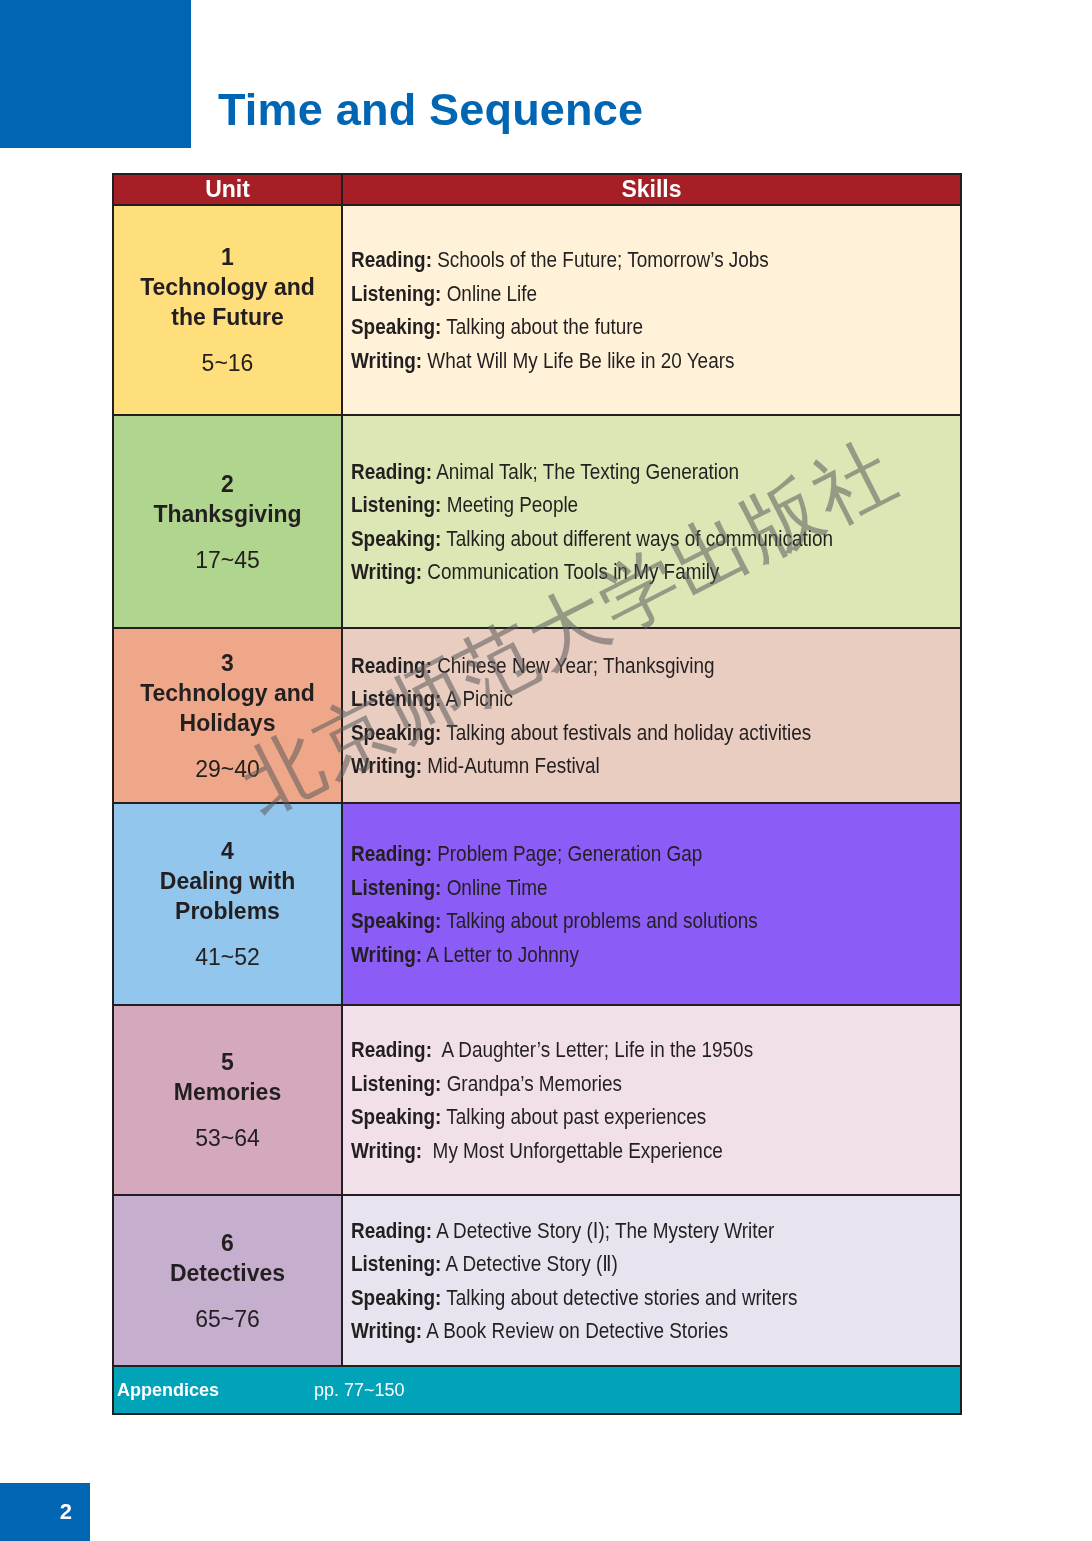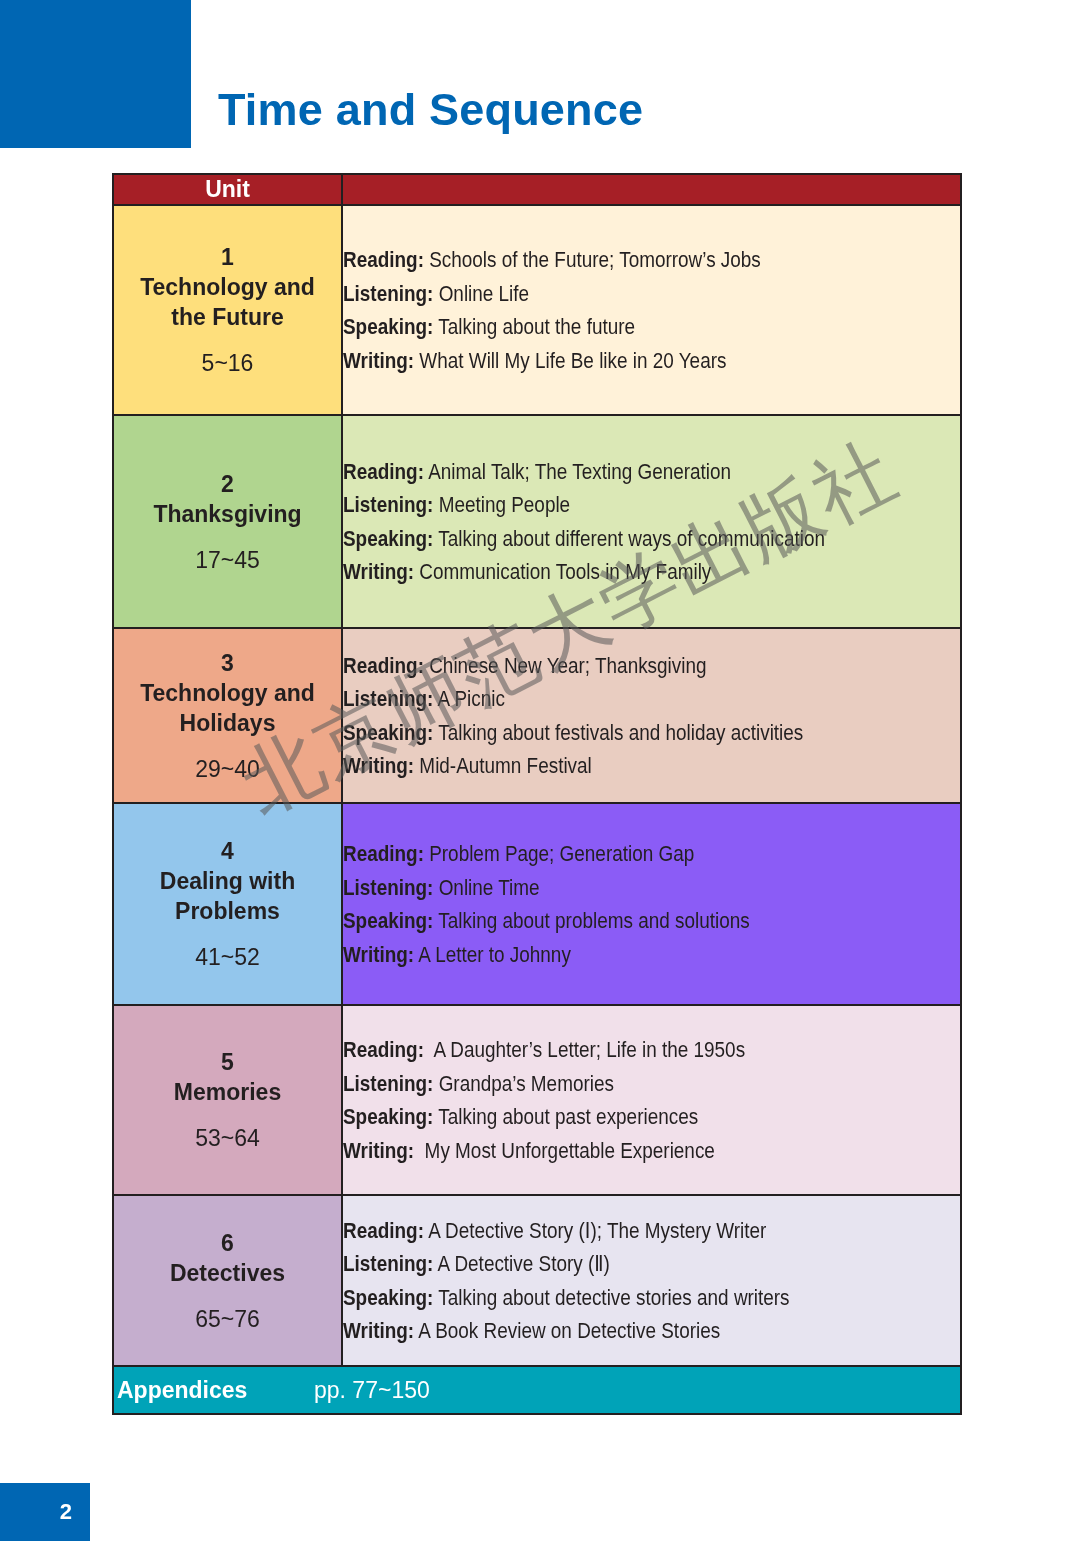--- a/index.html
+++ b/index.html
@@ -37,30 +37,30 @@
     .unit-cell {
       width: 229px; border-right: 2px solid #231f20; box-sizing: border-box;
       display: flex; flex-direction: column; align-items: center; justify-content: center;
       text-align: center; color: #231f20;
     }
     .unit-num { font-size: 23px; font-weight: bold; line-height: 30px; }
     .unit-name { font-size: 23px; font-weight: bold; line-height: 30px; }
     .unit-pages { font-size: 23px; line-height: 30px; margin-top: 16px; }
     .skills-cell {
       flex: 1; display: flex; flex-direction: column; justify-content: center;
-      padding-left: 0; color: #231f20;
+      padding-left: 8px; color: #231f20;
     }
     .skill-line {
       font-size: 22px; line-height: 33.5px; white-space: nowrap;
       transform: scaleX(0.86); transform-origin: left center;
     }
     .skill-label { font-weight: bold; }
     .appendix-row {
       display: flex; align-items: center; height: 46px; background: #00a3b8;
-      color: #fff; font-size: 23px;
+      color: #fff; font-size: 18px;
     }
     .appendix-label { font-weight: bold; width: 197px; padding-left: 3px; }
     .watermark {
       position: absolute; left: 225px; top: 745px;
       font-family: "DejaVu Serif", serif; font-size: 78px; color: rgba(90,90,90,0.55);
       transform: rotate(-27deg); transform-origin: left top;
       white-space: nowrap; letter-spacing: 2px; pointer-events: none;
     }
     .page-num-block {
       position: absolute; left: 0; top: 1483px; width: 90px; height: 58px;
@@ -71,20 +71,21 @@
   </style>
 </head>
 <body>
 
 <div class="corner-block"></div>
 <h1 class="page-title">Time and Sequence</h1>
 
 <div class="table">
   <div class="thead">
     <div class="th unit">Unit</div>
+    <div class="th skills">Skills</div>
   </div>
   <div id="rows">
       <div class="row" style="height: 210px;">
         <div class="unit-cell" style="background: rgb(254, 223, 124);">
           <div class="unit-num">1</div>
           <div class="unit-name">Technology and</div>
           <div class="unit-name">the Future</div>
           <div class="unit-pages">5~16</div>
         </div>
         <div class="skills-cell" style="background: rgb(255, 242, 217);">

